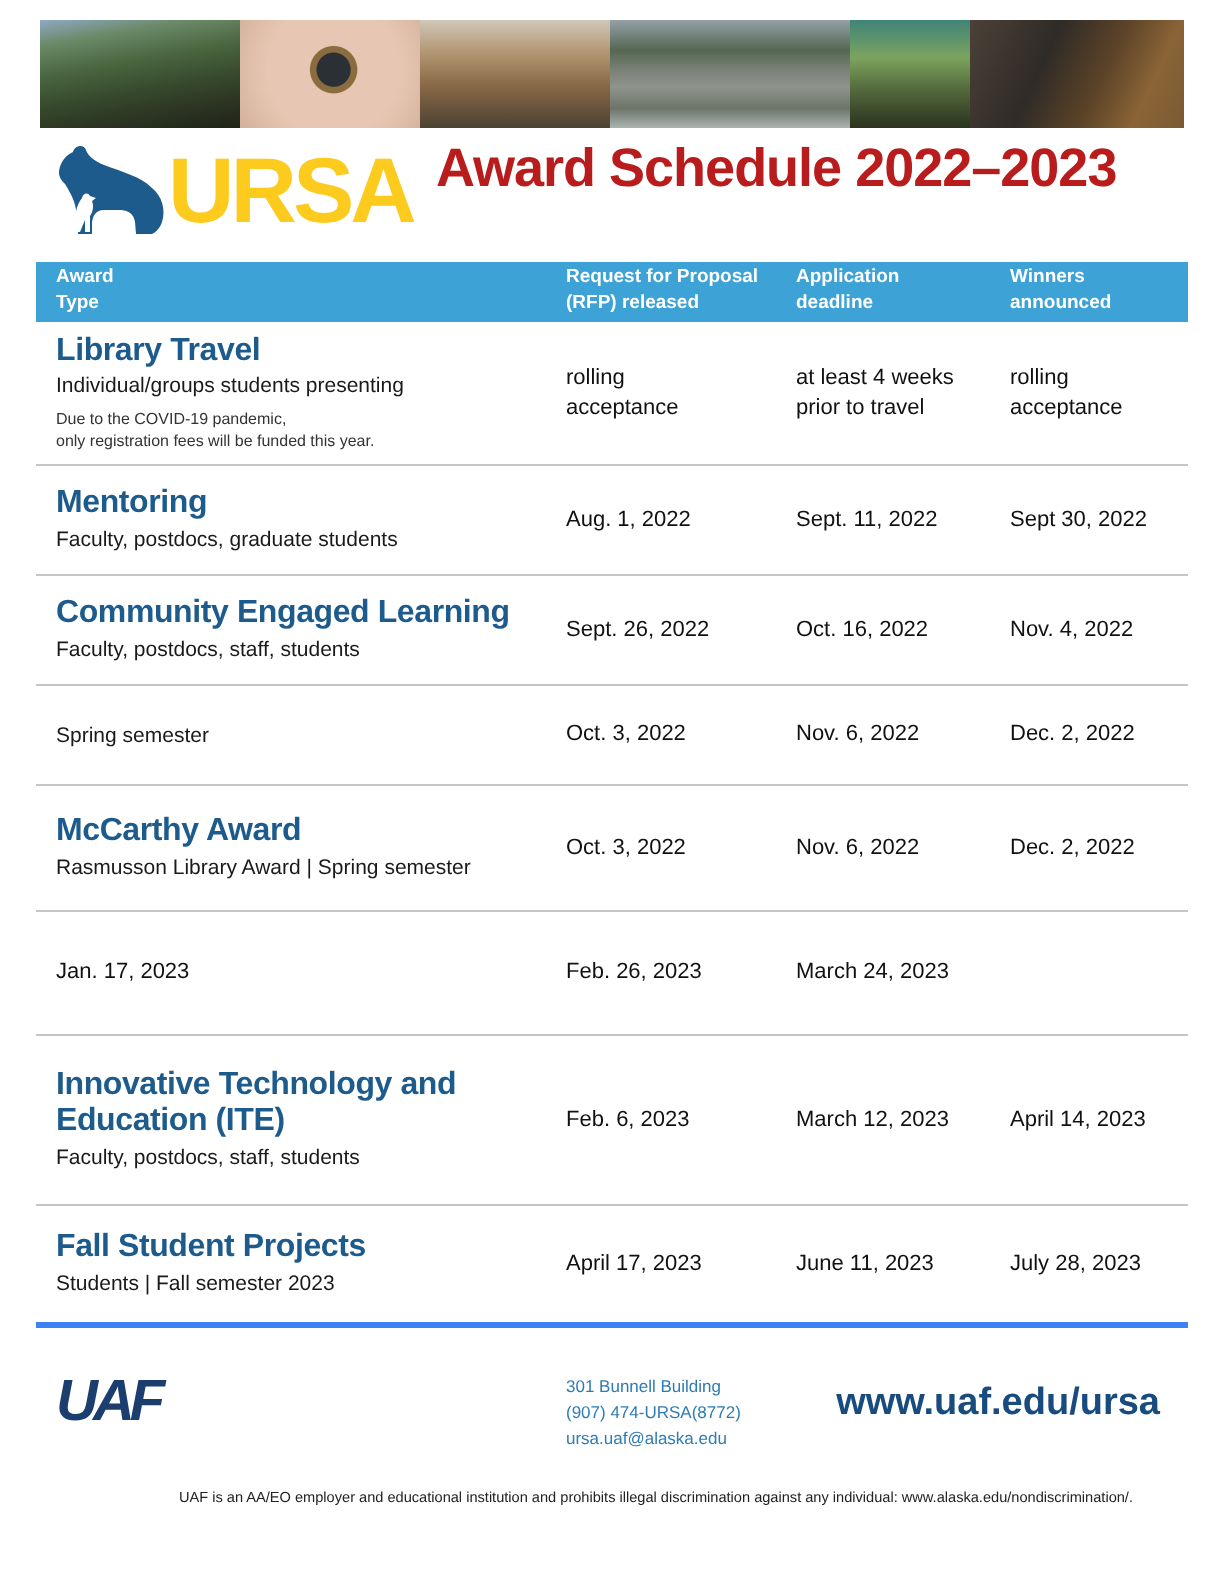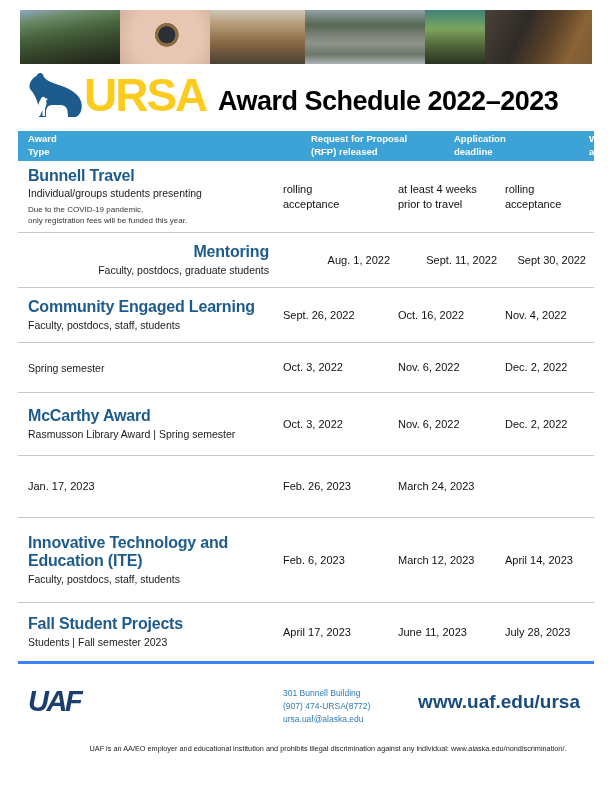--- a/index.html
+++ b/index.html
@@ -28,41 +28,41 @@
 
   
   .logo-row { position:absolute; left:20px; top:62px; width:572px; height:64px; }
   .bear-svg { position:absolute; left:6px; top:4px; width:60px; height:58px; }
   .ursa-text {
     position:absolute; left:64px; top:12px;
     font-size:46px; font-weight:bold; letter-spacing:-2px; line-height:0.95;
     color:#FCCB1E;
   }
   .page-title {
-    position:absolute; left:198px; top:24px;
+    position:absolute; left:198px; top:7px;
     font-size:27px; font-weight:bold; letter-spacing:-0.5px;
-    color:#000000;
+    color:#b91c1c;
   }
 
   
   .tbl-header {
     position:absolute; left:18px; top:131px; width:576px; height:30px;
     background:#3DA2D6; color:#ffffff;
     display:grid; grid-template-columns:255px 115px 107px 1fr;
-    align-items:center; padding-left:10px;gap:28px;
+    align-items:center; padding-left:10px;
   }
   .tbl-header .hcell { font-size:9.5px; font-weight:bold; line-height:1.35; }
   .rows { position:absolute; left:18px; top:161px; width:576px; }
   .row {
     display:grid; grid-template-columns:255px 115px 107px 1fr;
     align-items:center; padding-left:10px;
     border-bottom:1px solid #c6c6c6;
   }
   .row-1 { min-height:72px; }
-  .row-2 { min-height:55px;text-align:right; }
+  .row-2 { min-height:55px; }
   .row-3 { min-height:55px; }
   .row-4 { min-height:50px; }
   .row-5 { min-height:63px; }
   .row-6 { min-height:62px; }
   .row-7 { min-height:85px; }
   .row-8 { min-height:61px; border-bottom:3px solid #3b82f6; }
   .cell-award { padding-right:14px; }
   .award-title { font-size:16px; font-weight:bold; color:#1E5B8D; letter-spacing:-0.2px; line-height:1.15; }
   .award-sub { font-size:10.5px; color:#1a1a1a; margin-top:2px; line-height:1.25; }
   .award-note { font-size:8px; color:#333333; margin-top:3px; line-height:1.4; }
@@ -134,21 +134,21 @@
     <div class="hcell">
       <div>Winners</div>
       <div>announced</div>
     </div>
   </div>
 
   <div class="rows">
 
     <div class="row row-1">
       <div class="cell-award">
-        <div class="award-title">Bunnell Travel</div>
+        <div class="award-title">Library Travel</div>
         <div class="award-sub">Individual/groups students presenting</div>
         <div class="award-note">
           <div>Due to the COVID-19 pandemic,</div>
           <div>only registration fees will be funded this year.</div>
         </div>
       </div>
       <div class="cell-date w-narrow">rolling acceptance</div>
       <div class="cell-date w-mid">at least 4 weeks prior to travel</div>
       <div class="cell-date w-narrow">rolling acceptance</div>
     </div>

